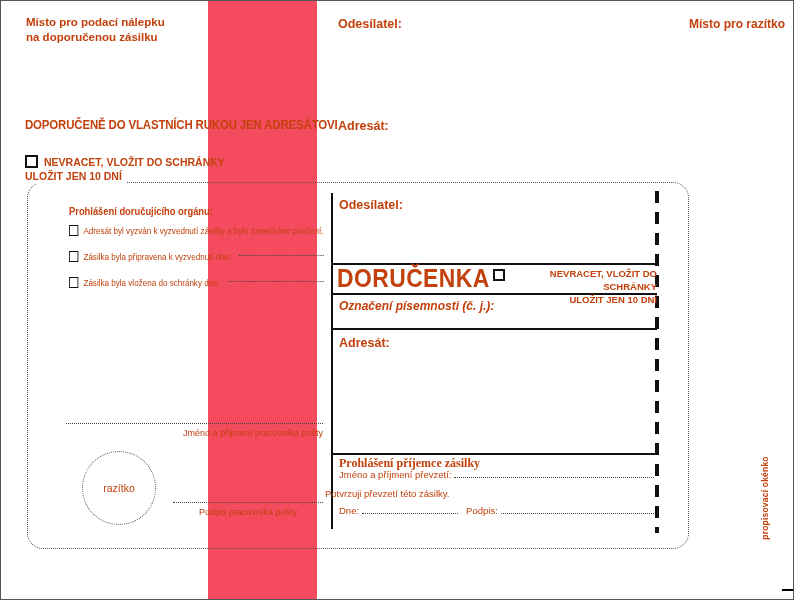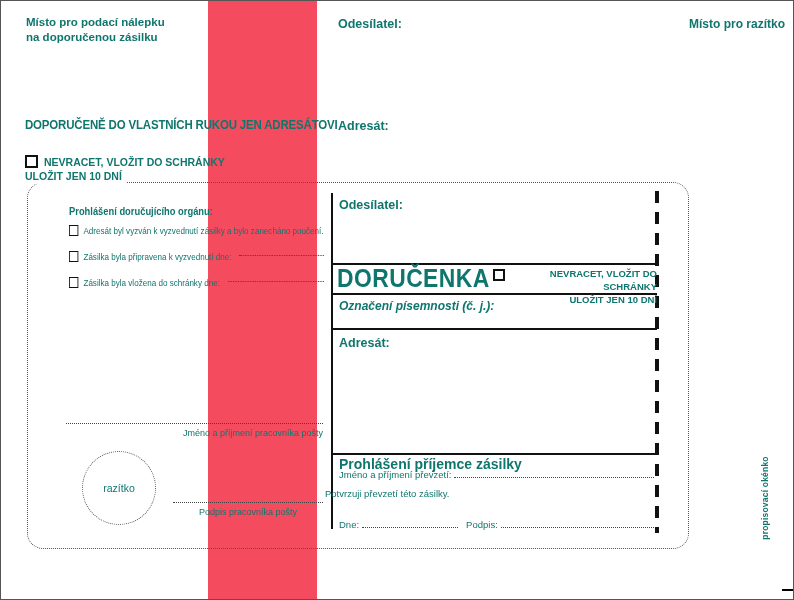--- a/index.html
+++ b/index.html
@@ -1,19 +1,19 @@
 <!DOCTYPE html>
 <html><head>
 <meta charset="utf-8">
 <style>
   html,body{margin:0;padding:0;background:#fff;}
   .page{
     position:relative;width:794px;height:600px;background:#ffffff;
     border:1px solid #555;box-sizing:border-box;overflow:hidden;
-    font-family:"Liberation Sans", sans-serif;color:#0f766e;
+    font-family:"Liberation Sans", sans-serif;color:#c2410c;
   }
   .abs{position:absolute;}
   .stripe{left:207px;top:0;width:109px;height:600px;background:#f54b5f;z-index:1;}
   .z2{z-index:2;} .z3{z-index:3;}
 
   
   .podaci{left:25px;top:14px;font-size:11.5px;font-weight:600;line-height:15px;}
   .top-odesilatel{left:337px;top:16px;font-size:12.5px;font-weight:600;}
   .top-vyplatne{right:8px;top:16px;font-size:12px;font-weight:600;}
 
@@ -55,26 +55,26 @@
     background:repeating-linear-gradient(to bottom,#111 0 12px,transparent 12px 21px);}
   .hline{left:330px;width:326px;height:2px;background:#111;}
   .hl1{top:262px;} .hl2{top:292px;} .hl3{top:327px;} .hl4{top:452px;}
   .card-odesilatel{left:338px;top:197px;font-size:12.5px;font-weight:600;}
   .card-title{left:336px;top:264px;font-size:26px;font-weight:bold;line-height:27px;white-space:nowrap;
     transform:scaleX(0.88);transform-origin:0 0;letter-spacing:0.5px;}
   .card-cb{left:492px;top:268px;width:12px;height:12px;}
   .card-nev{left:508px;top:266px;width:148px;text-align:right;font-size:9.5px;font-weight:bold;line-height:13px;}
   .card-oznaceni{left:338px;top:298px;font-size:12px;font-weight:600;font-style:italic;}
   .card-adresat{left:338px;top:335px;font-size:12.5px;font-weight:600;}
-  .rec-title{left:338px;top:455px;font-size:14px;font-weight:bold;}
+  .rec-title{left:338px;top:455px;font-size:12px;font-weight:bold;font-family:Liberation Serif, serif;}
   .rec-row{left:338px;width:315px;display:flex;align-items:flex-end;font-size:9.5px;}
   .rec-name{top:468px;} .rec-date{top:504px;}
   .rec-confirm{left:324px;top:487px;font-size:9.5px;}
   .rec-row .fixfill{flex:0 0 96px;border-bottom:1.5px dotted #444;margin:0 0 2px 3px;}
-  .rec-row .gap{margin-left:8px;margin-top:14px;}
+  .rec-row .gap{margin-left:8px;}
 
   
   .side-note{left:704px;top:492px;width:120px;text-align:center;font-size:8.5px;font-weight:bold;
     transform:rotate(-90deg);letter-spacing:0.2px;}
   .corner-mark{left:781px;top:577px;width:11px;height:11px;
     border-right:2.5px solid #000;border-bottom:2.5px solid #000;}
 </style>
 </head>
 <body>
 

